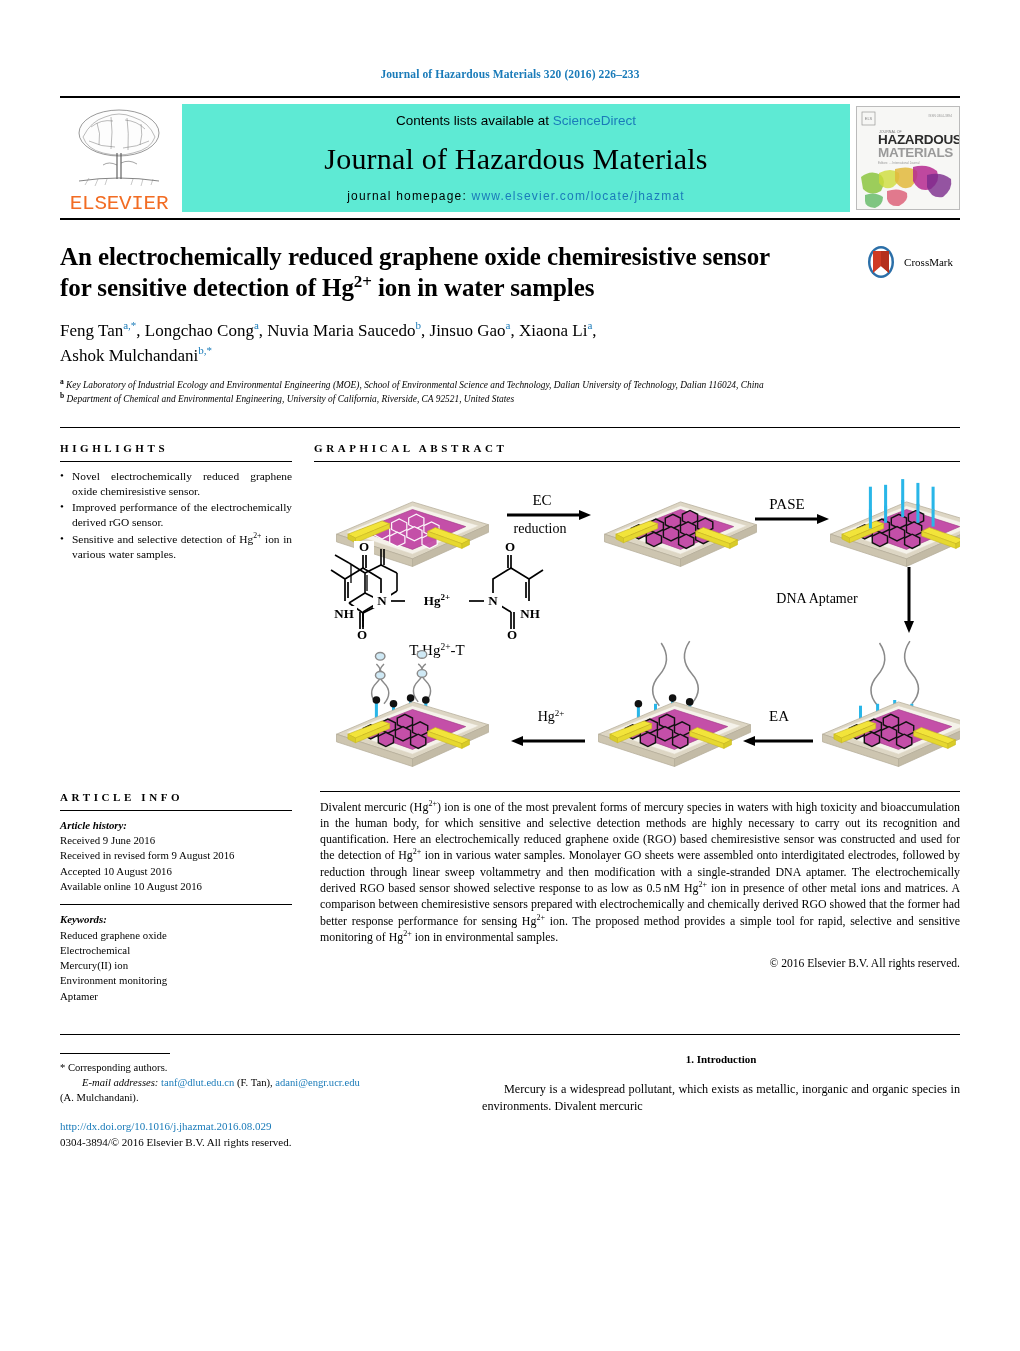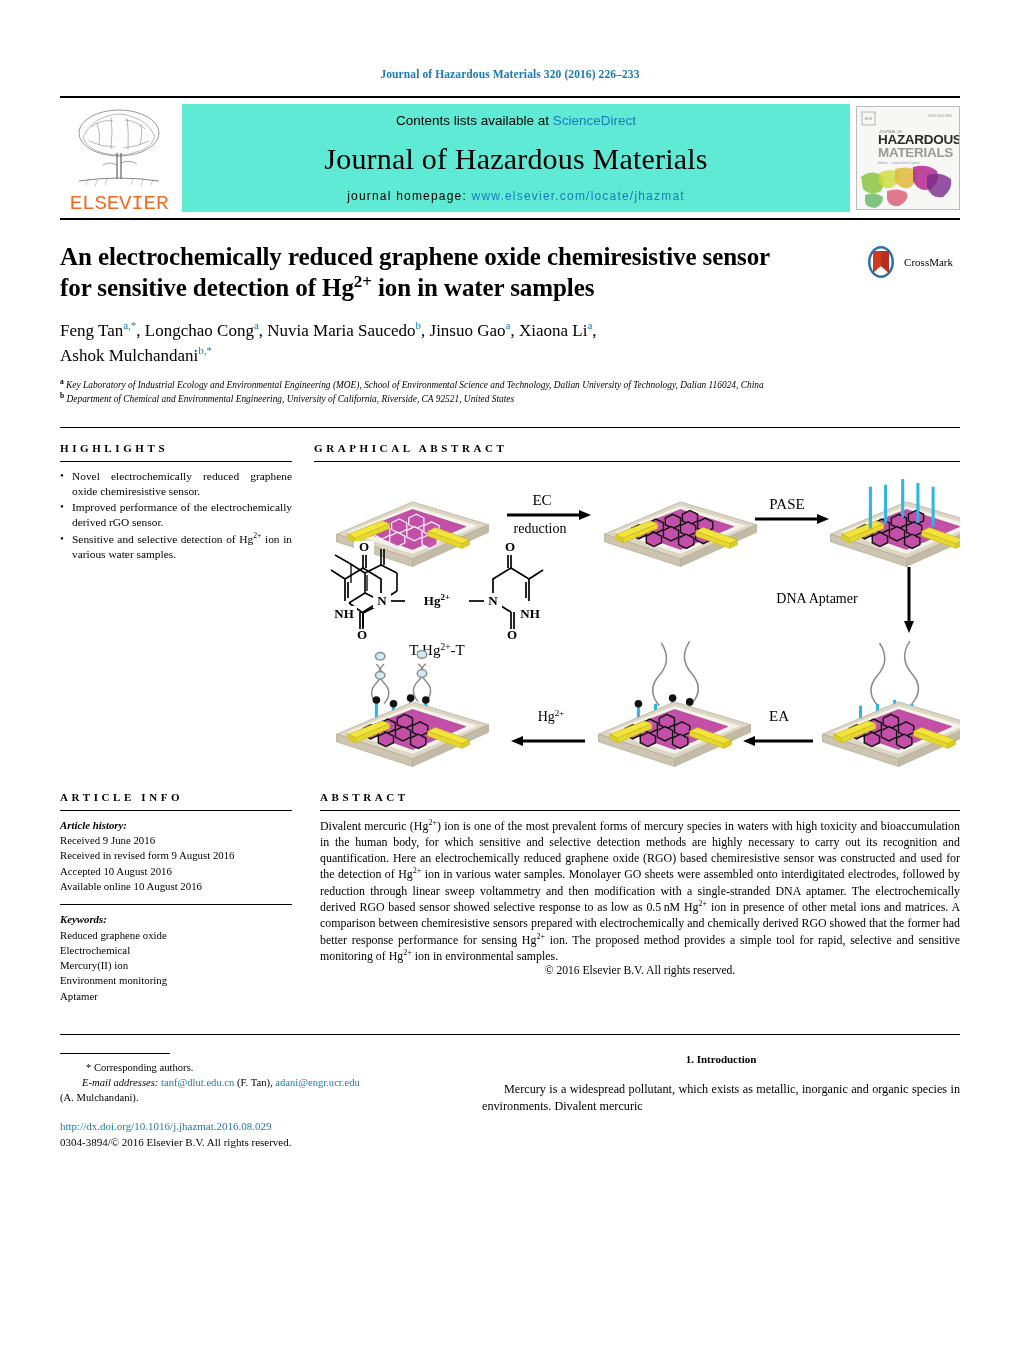--- a/index.html
+++ b/index.html
@@ -163,34 +163,34 @@
   .art-hist .lbl { font-style: italic; font-weight: bold; }
   .kw { font-size: 10.8px; line-height: 1.42; }
   .kw .lbl { font-style: italic; font-weight: bold; }
 
   .abstract-text {
     font-size: 11.9px;
     line-height: 1.37;
     text-align: justify;
     font-family: "Liberation Serif", serif;
   }
-  .copyright { text-align: center; font-size: 11.6px; margin-top: 0; }
+  .copyright { text-align: right; font-size: 11.6px; margin-top: 12px; }
 
   
   .bottom-region {
     margin: 30px 60px 0 60px;
     border-top: 1px solid #000;
     padding-top: 18px;
     display: flex;
     gap: 22px;
   }
   .foot-left { flex: 0 0 400px; font-size: 10.6px; line-height: 1.42; position: relative; }
   .foot-rule { width: 110px; border-top: 1.3px solid #000; margin: 0 0 6px 0; }
   .link { color: #1a7bb9; }
-  .corr-line { padding-left: 10px; text-indent: -10px; margin-left: 26px; }
+  .corr-line { padding-left: 10px; text-indent: -10px; }
   .email-line { padding-left: 22px; }
   .doi { margin-top: 14px; font-size: 11px; line-height: 1.45; }
   .issn { font-size: 11px; }
   .foot-right { flex: 1 1 auto; }
   .intro-head { font-size: 11px; font-weight: bold; text-align: center; margin-bottom: 16px; }
   .intro-text { font-size: 12.2px; line-height: 1.38; text-align: justify; text-indent: 22px; }
   sup { font-size: 0.68em; vertical-align: super; line-height: 0; }
 </style>
 </head>
 <body>
@@ -607,21 +607,20 @@
         <div class="lbl">Keywords:</div>
         <div>Reduced graphene oxide</div>
         <div>Electrochemical</div>
         <div>Mercury(II) ion</div>
         <div>Environment monitoring</div>
         <div>Aptamer</div>
       </div>
     </div>
 
     <div class="col-right">
-      <div class="sec-head">ABSTRACT</div>
       <div class="rule"></div>
       <p class="abstract-text">Divalent mercuric (Hg<sup>2+</sup>) ion is one of the most prevalent forms of mercury species in waters with high toxicity and bioaccumulation in the human body, for which sensitive and selective detection methods are highly necessary to carry out its recognition and quantification. Here an electrochemically reduced graphene oxide (RGO) based chemiresistive sensor was constructed and used for the detection of Hg<sup>2+</sup> ion in various water samples. Monolayer GO sheets were assembled onto interdigitated electrodes, followed by reduction through linear sweep voltammetry and then modification with a single-stranded DNA aptamer. The electrochemically derived RGO based sensor showed selective response to as low as 0.5 nM Hg<sup>2+</sup> ion in presence of other metal ions and matrices. A comparison between chemiresistive sensors prepared with electrochemically and chemically derived RGO showed that the former had better response performance for sensing Hg<sup>2+</sup> ion. The proposed method provides a simple tool for rapid, selective and sensitive monitoring of Hg<sup>2+</sup> ion in environmental samples.</p>
       <div class="copyright">© 2016 Elsevier B.V. All rights reserved.</div>
     </div>
   </div>
 
   <div class="bottom-region">
 
     <div class="foot-left">
       <div class="foot-rule"></div>

